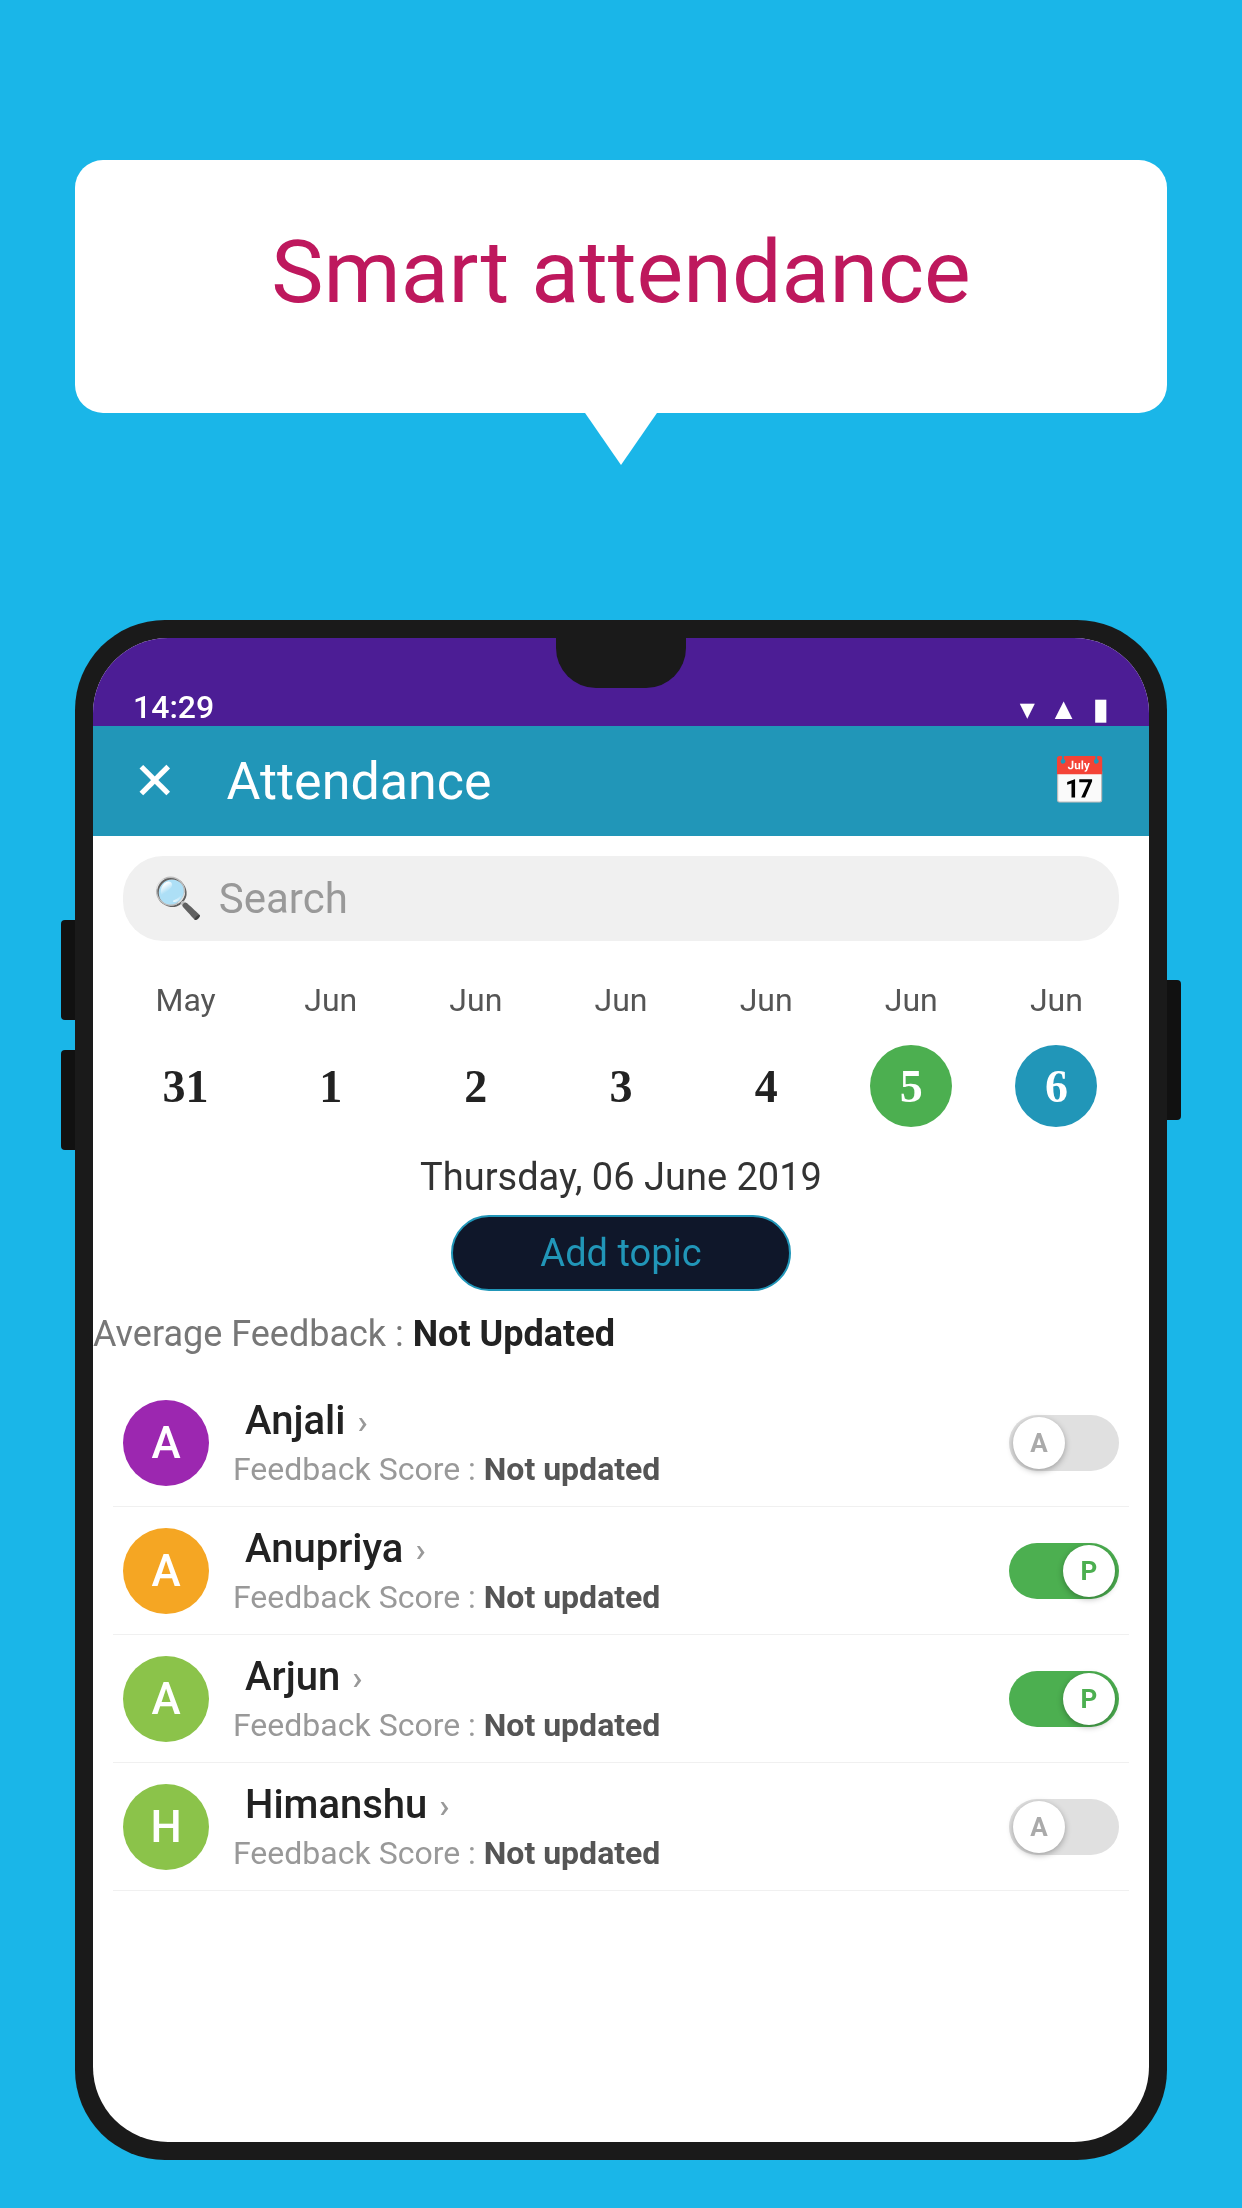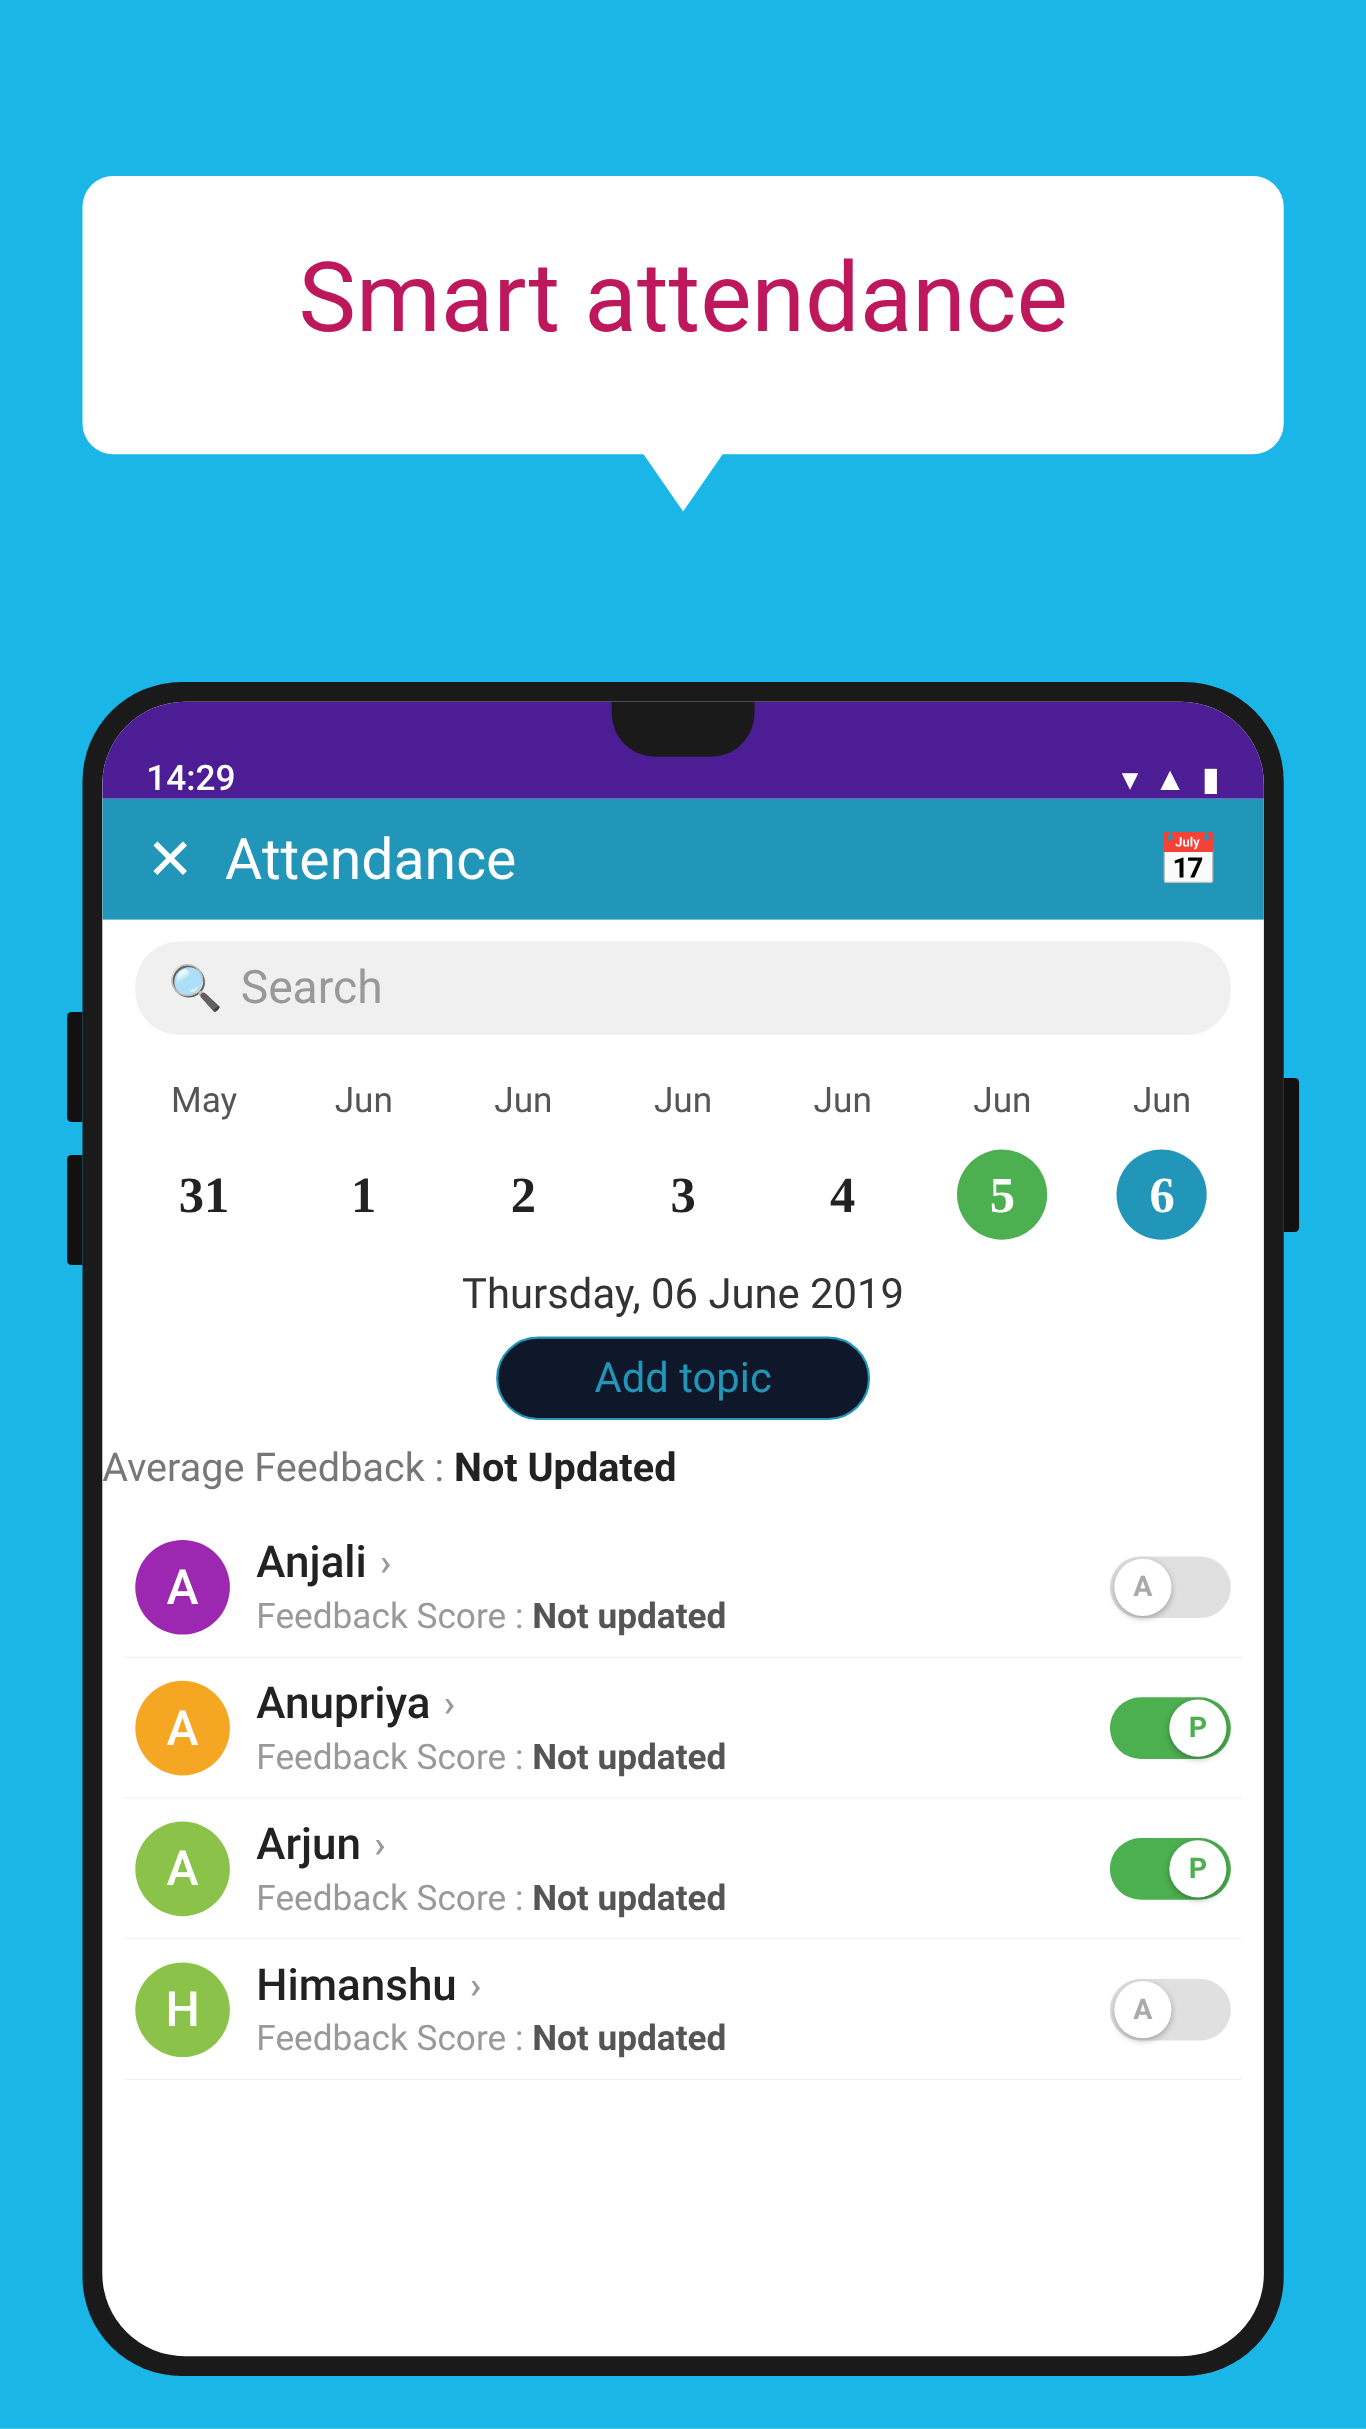--- a/index.html
+++ b/index.html
@@ -164,21 +164,21 @@
       color: white;
       font-size: 52px;
       font-weight: 300;
       cursor: pointer;
     }
 
     .app-bar-title {
       color: white;
       font-size: 52px;
       font-weight: 400;
-      margin-left: 28px;
+      margin-left: 50px;
       flex: 1;
     }
 
     .app-bar-icon {
       color: white;
       font-size: 46px;
     }
 
     
     .search-container {
@@ -310,20 +310,21 @@
       flex: 1;
     }
 
     .student-name {
       font-size: 40px;
       color: #222;
       font-weight: 500;
       display: flex;
       align-items: center;
       gap: 12px;
+      margin-left: 12px;
     }
 
     .chevron {
       color: #999;
       font-size: 34px;
     }
 
     .student-score {
       font-size: 32px;
       color: #999;

